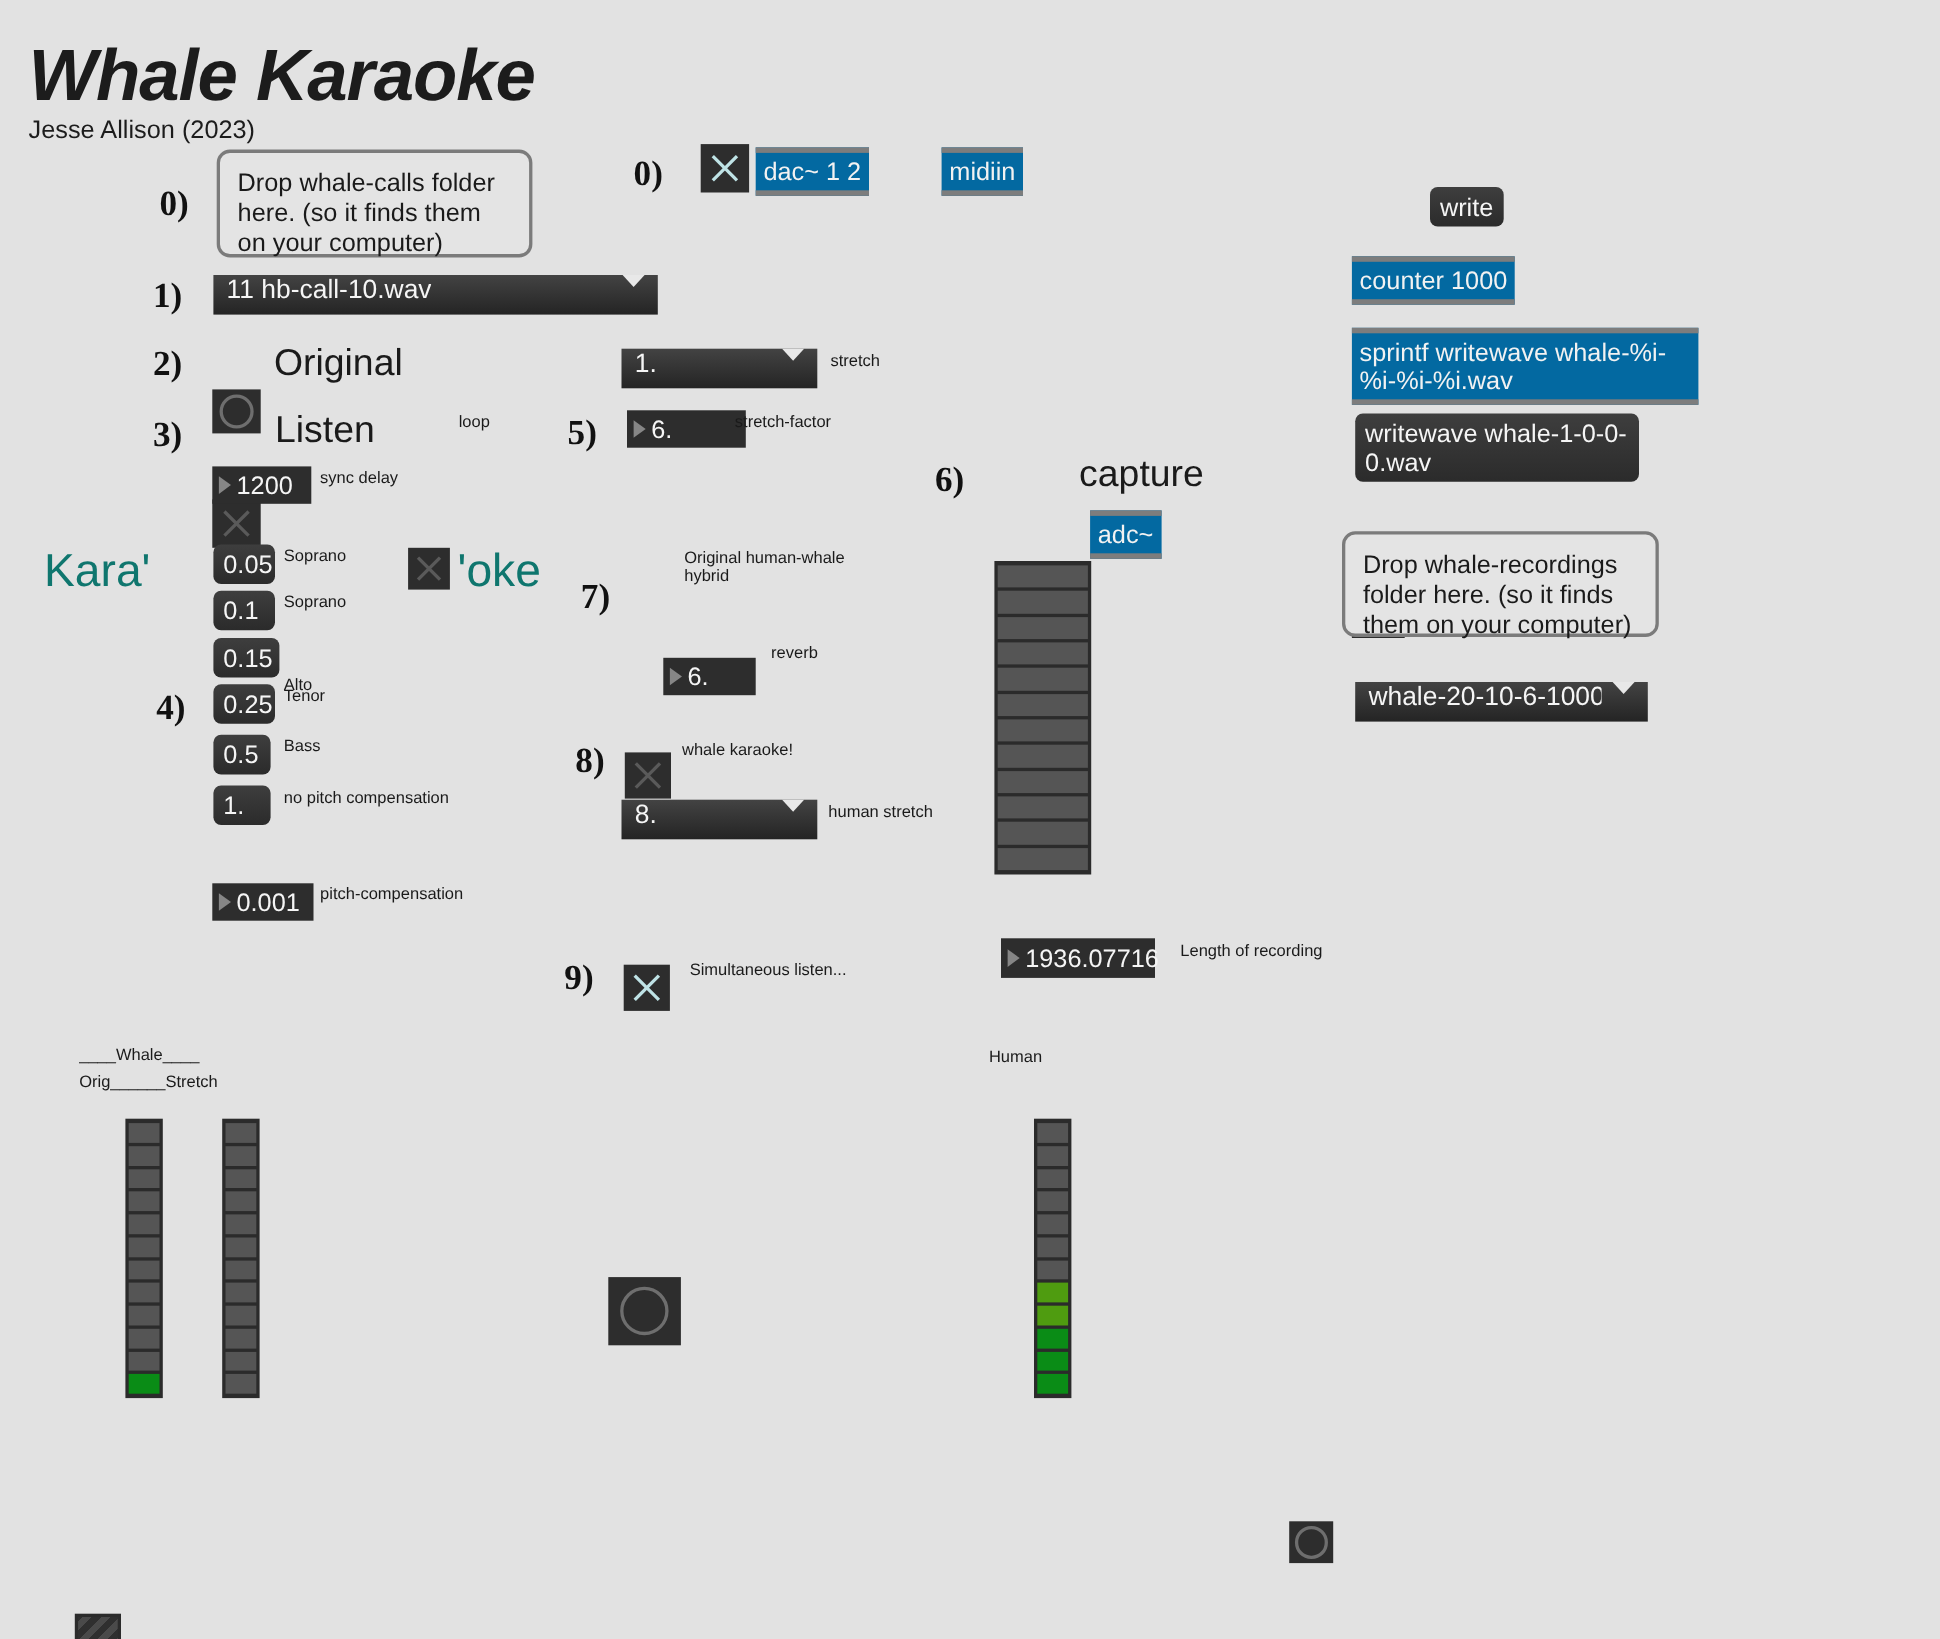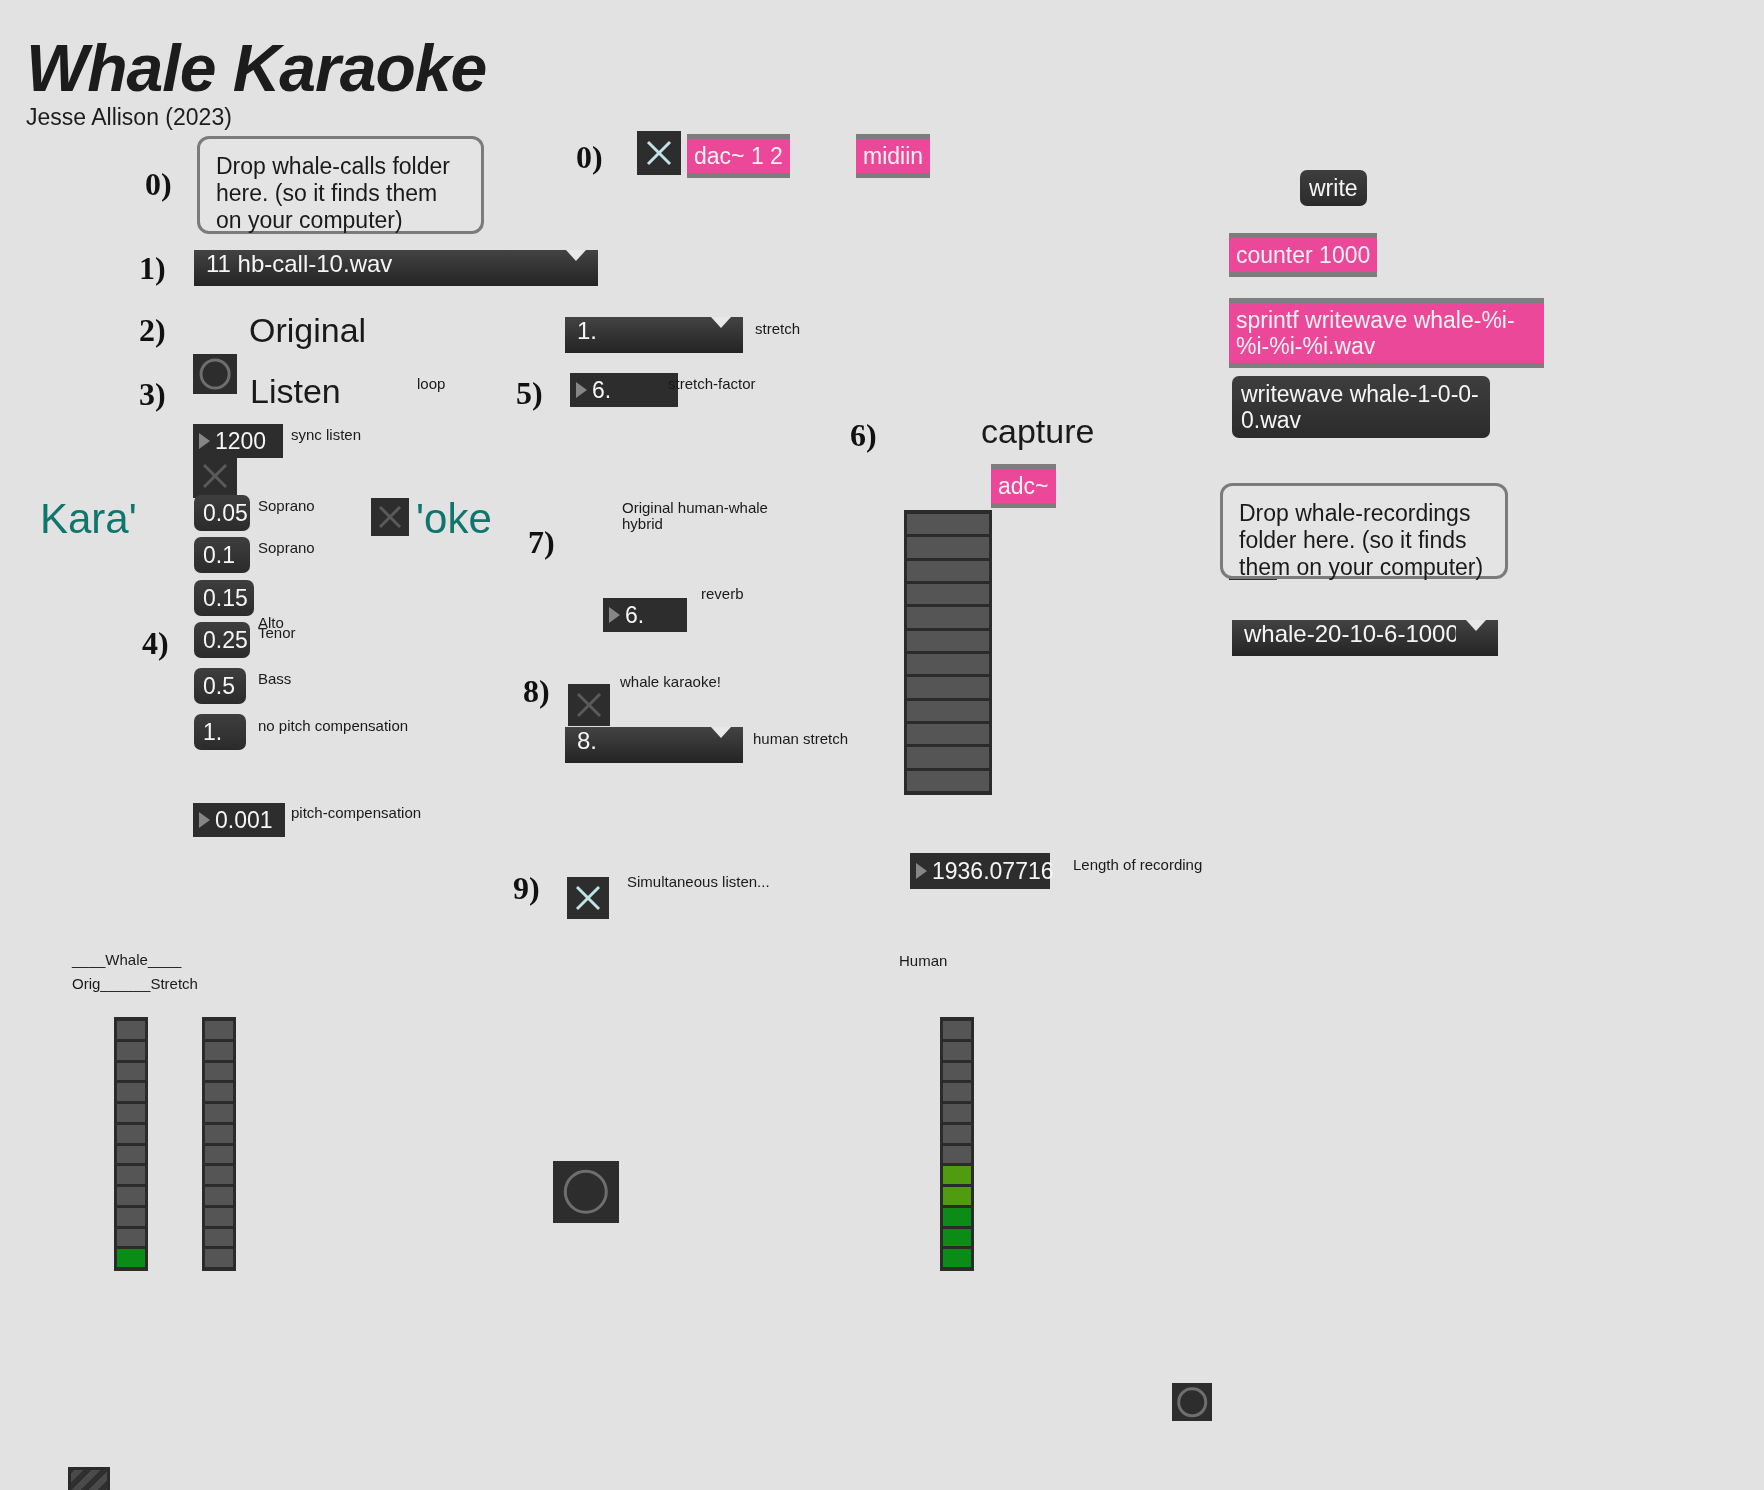--- a/index.html
+++ b/index.html
@@ -75,21 +75,21 @@
     content: "";
     position: absolute;
     left: 50%; top: 50%;
     transform: translate(-50%,-50%);
     border: 3px solid #6e6e6e;
     border-radius: 50%;
   }
 
   
   .objbox {
-    background: #ec4899;
+    background: #0369a1;
     color: #f2f2f2;
     font-size: 23px;
     line-height: 1.14;
     padding: 4px 7px;
     border-top: 5px solid #7d7d7d;
     border-bottom: 5px solid #7d7d7d;
     white-space: pre-line;
   }
 
   
@@ -210,21 +210,21 @@
       <line x1="9" y1="9" x2="29" y2="29" stroke="#5a5a5a" stroke-width="3"></line>
       <line x1="29" y1="9" x2="9" y2="29" stroke="#5a5a5a" stroke-width="3"></line>
     </svg>
   </div>
   <div class="abs cmt" style="left:417px; top:376px;">loop</div>
 
   <div class="abs numbox" style="left:193px; top:424px; width:90px; height:34px;">
     <span class="tri"></span>
     <span>1200</span>
   </div>
-  <div class="abs cmt" style="left:291px; top:427px;">sync listen</div>
+  <div class="abs cmt" style="left:291px; top:427px;">sync delay</div>
 
   <div class="abs umenu" style="left:565px; top:317px; width:178px; height:36px;">
     <span class="lbl">1.</span>
     <span class="arrow"></span>
   </div>
   <div class="abs cmt" style="left:755px; top:321px;">stretch</div>
 
   <div class="abs bignum" style="left:516px; top:375px;">5)</div>
   <div class="abs numbox" style="left:570px; top:373px; width:108px; height:34px;">
     <span class="tri"></span>

